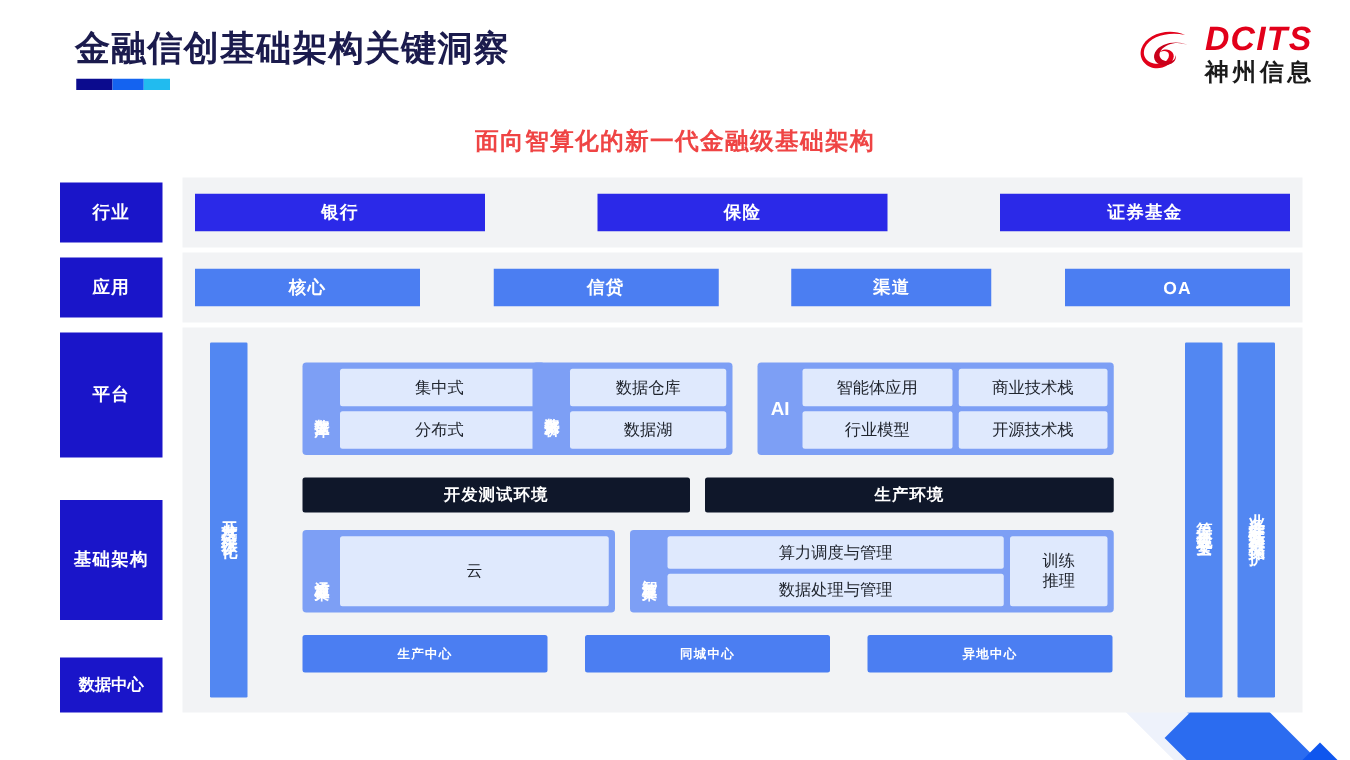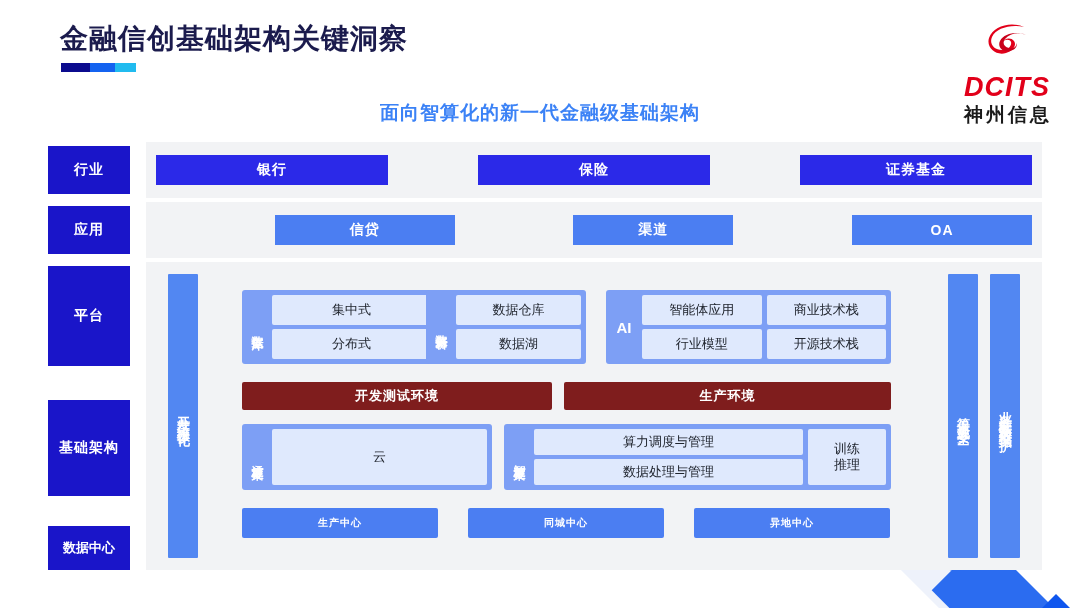--- a/index.html
+++ b/index.html
@@ -26,29 +26,29 @@
     position:absolute; left:60px; top:20px;
     font-size:28px; font-weight:bold; color:#1b1b4d;
     letter-spacing:1px; white-space:nowrap;
   }
   .ubar { position:absolute; left:61px; top:63px; width:75px; height:9px; display:flex; }
   .ubar span { height:100%; }
   .ub1 { width:29px; background:#0b0b8e; }
   .ub2 { width:25px; background:#1463f0; }
   .ub3 { width:21px; background:#21bbef; }
 
-  .logo { position:absolute; right:28px; top:18px; display:flex; align-items:center; gap:8px;flex-direction:column; }
+  .logo { position:absolute; right:28px; top:18px; display:flex; align-items:center; gap:8px; }
   .logo-mark { width:48px; height:48px; flex:0 0 48px; }
   .logo-txt { display:flex; flex-direction:column; line-height:1; }
   .logo-en { font-size:27px; font-weight:bold; color:#e2001a; letter-spacing:1px; font-style:italic; }
   .logo-cn { font-size:19px; font-weight:bold; color:#1a1a1a; letter-spacing:3px; margin-top:4px; }
 
   .subtitle {
     position:absolute; left:0; top:100px; width:1080px;
-    text-align:center; font-size:19px; font-weight:bold; color:#3b82f6;
+    text-align:center; font-size:19px; font-weight:bold; color:#ef4444;
     letter-spacing:1px;
   }
 
   
   .stage { position:absolute; left:0; top:138px; width:1080px; height:430px; }
 
   
   .lbl {
     position:absolute; left:48px; width:82px;
     background:#1a15c9; color:#fff;
@@ -112,21 +112,21 @@
   .grp-col  { flex:1; display:flex; flex-direction:column; gap:4px; }
   .cell {
     flex:1; background:#dfe9fd; color:#20252e;
     display:flex; align-items:center; justify-content:center;
     font-size:13px; border-radius:2px; min-height:22px;
     text-align:center; line-height:1.25;
   }
 
   
   .envbar {
-    position:absolute; height:28px; background:#7f1d1d; color:#fff;
+    position:absolute; height:28px; background:#0f172a; color:#fff;
     display:flex; align-items:center; justify-content:center;
     font-size:13px; font-weight:bold; border-radius:2px; letter-spacing:1px;
   }
 
   
   .dcchip {
     position:absolute; height:30px; background:#4b7ef2; color:#fff;
     display:flex; align-items:center; justify-content:center;
     font-size:10px; font-weight:bold; border-radius:2px; letter-spacing:1px;
   }
@@ -182,20 +182,21 @@
       <div class="chip-ind" style="flex:0 0 232px;">银行</div>
       <div style="flex:1"></div>
       <div class="chip-ind" style="flex:0 0 232px;">保险</div>
       <div style="flex:1"></div>
       <div class="chip-ind" style="flex:0 0 232px;">证券基金</div>
     </div>
   </div>
 
   <div class="band band-yy">
     <div class="row" style="top:13px; padding:0 10px;">
+      <div class="chip-app" style="flex:0 0 180px;">核心</div>
       <div style="flex:1"></div>
       <div class="chip-app" style="flex:0 0 180px;">信贷</div>
       <div style="flex:1"></div>
       <div class="chip-app" style="flex:0 0 160px;">渠道</div>
       <div style="flex:1"></div>
       <div class="chip-app" style="flex:0 0 180px;">OA</div>
     </div>
   </div>
 
   <div class="band band-pt">

